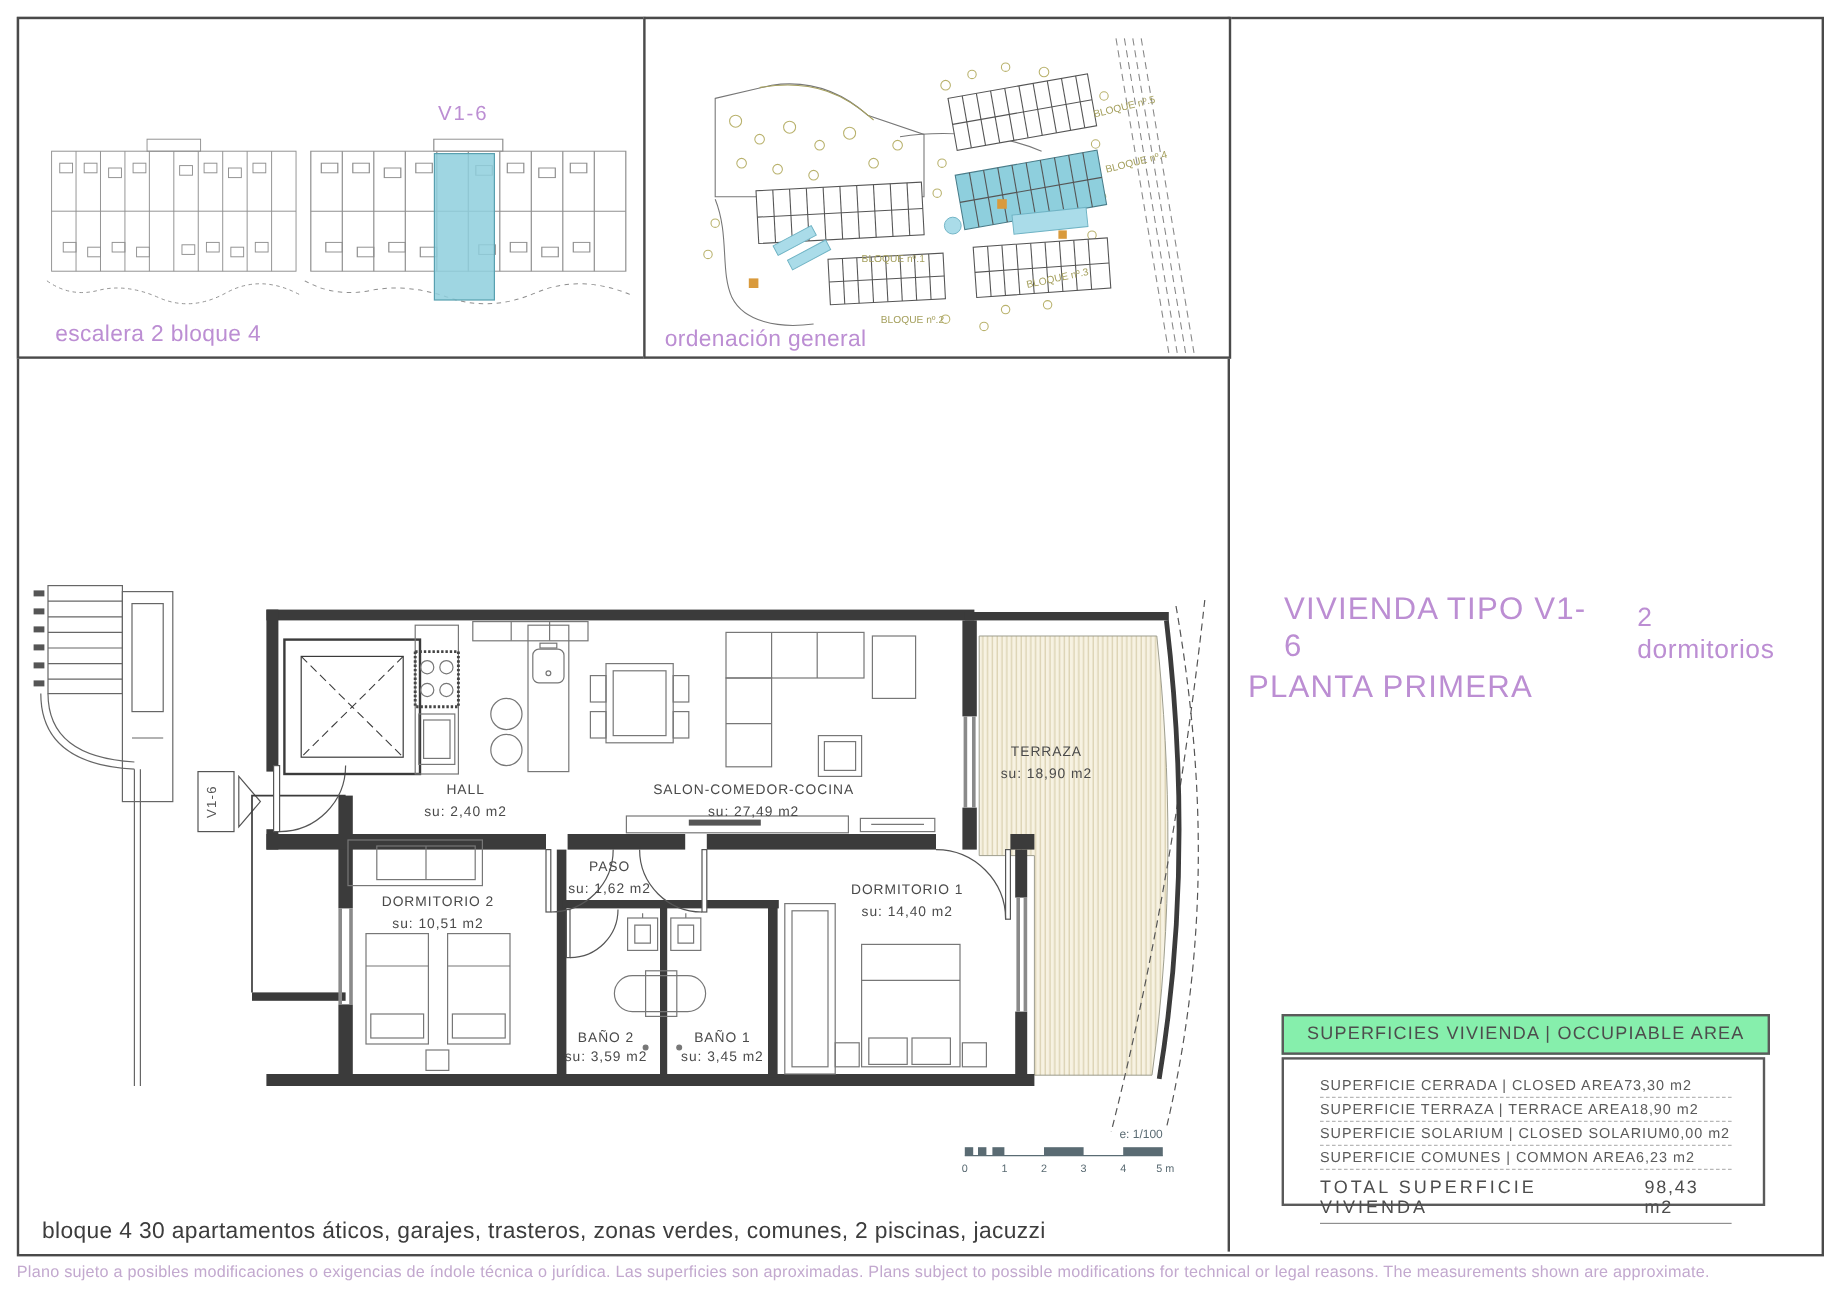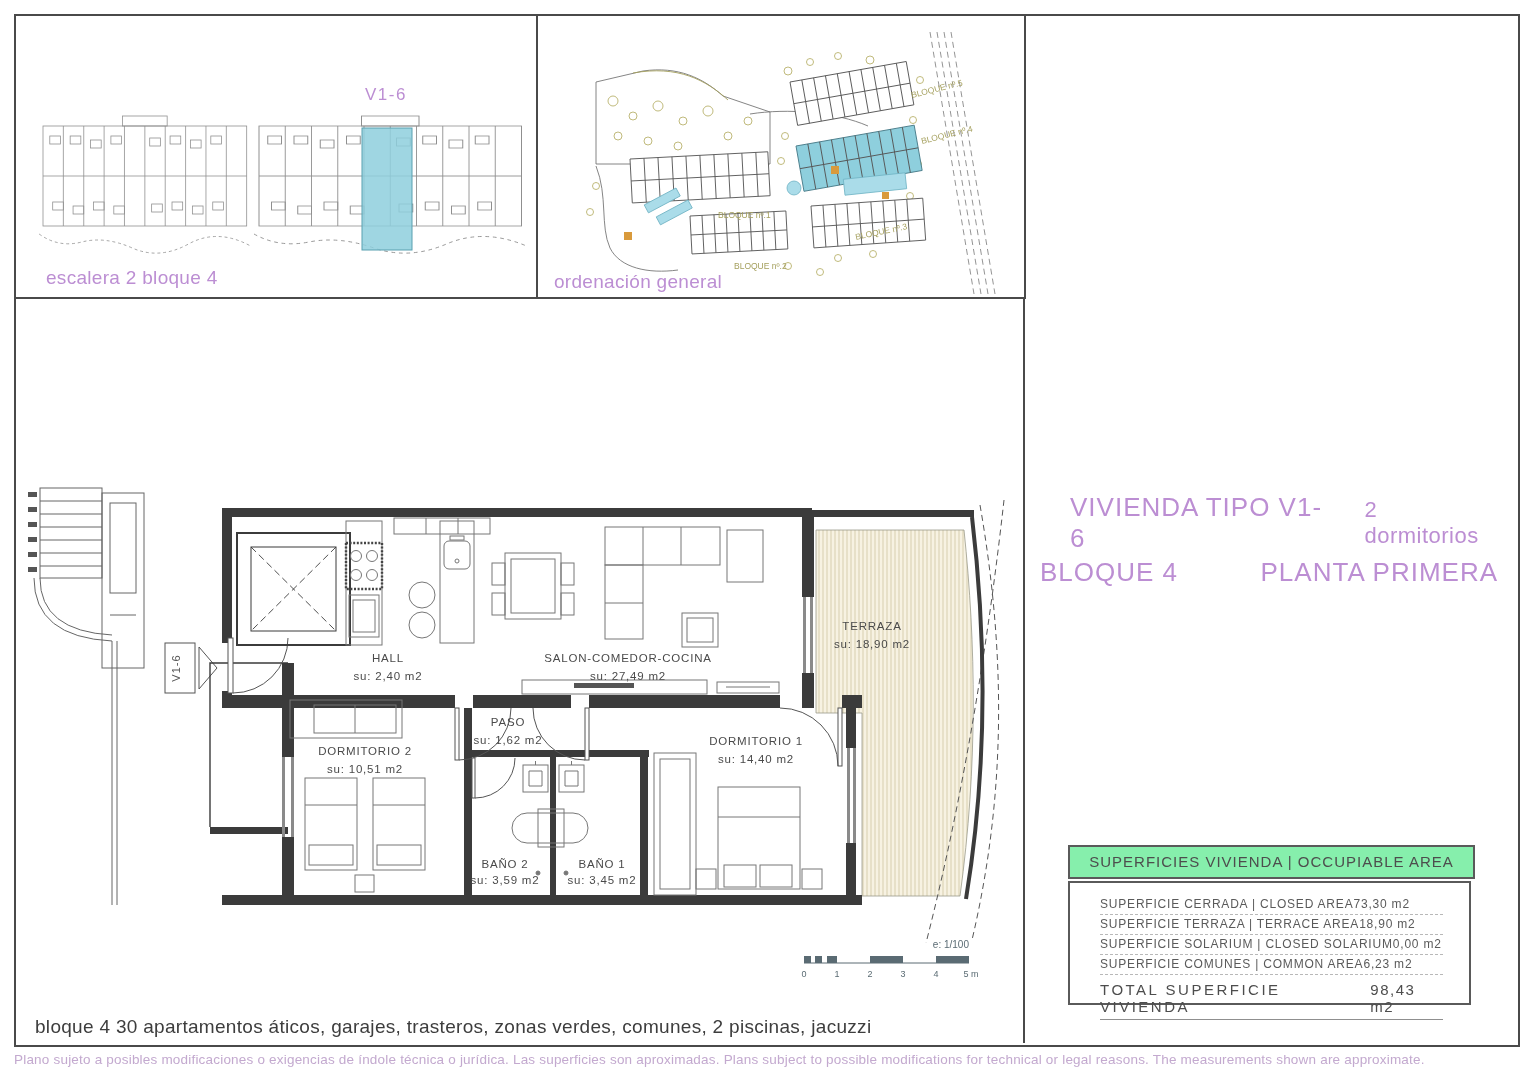--- a/index.html
+++ b/index.html
@@ -8,21 +8,21 @@
   .outer-frame{position:absolute;left:14px;top:14px;width:1502px;height:1029px;
         border:2px solid #4a4a4a;}
   .panel{position:absolute;top:14px;height:281px;border:2px solid #4a4a4a;background:#fff;}
   .panel1{left:14px;width:520px;}
   .panel2{left:536px;width:486px;}
   .divider{position:absolute;left:1023px;top:14px;width:0;height:1029px;border-left:2px solid #4a4a4a;}
   svg{display:block;}
   svg text{font-family:"Liberation Sans",sans-serif;}
   .main-plan{position:absolute;left:14px;top:295px;}
   .title-block{position:absolute;left:1040px;top:492px;width:458px;color:#bc8ed3;}
-  .title-row1{display:flex;justify-content:space-between;align-items:center;padding-left:30px;gap:27px;}
+  .title-row1{display:flex;justify-content:space-between;align-items:flex-end;padding-left:30px;gap:27px;}
   .title-row1 .t-big{font-size:26px;letter-spacing:1px;}
   .title-row1 .t-small{font-size:22px;letter-spacing:0.5px;}
   .title-row2{display:flex;justify-content:space-between;font-size:26px;letter-spacing:1px;margin-top:3px;}
   .areas-header{position:absolute;left:1068px;top:845px;width:403px;height:30px;border:2px solid #5a5a5a;
         font-size:15px;letter-spacing:1px;color:#4d4d4d;text-align:center;line-height:30px;background:#86efac;}
   .areas-body{position:absolute;left:1068px;top:881px;width:403px;height:124px;border:2px solid #5a5a5a;
         box-sizing:border-box;padding:12px 26px 0 30px;background:#fff;}
   .area-row{display:flex;justify-content:flex-start;font-size:12px;letter-spacing:0.8px;color:#5a5a5a;
         padding:2px 0 3px 0;border-bottom:1px dashed #b8b8b8;}
   .area-total{display:flex;justify-content:space-between;font-size:15px;color:#4d4d4d;
@@ -481,21 +481,20 @@
       </g>
     </g>
   </svg>
 
   <div class="title-block">
     <div class="title-row1">
       <span class="t-big">VIVIENDA TIPO V1-6</span>
       <span class="t-small">2 dormitorios</span>
     </div>
     <div class="title-row2">
-      <span>BLOQUE 4</span>
       <span>PLANTA PRIMERA</span>
     </div>
   </div>
 
   <div class="areas-header">SUPERFICIES VIVIENDA | OCCUPIABLE AREA</div>
   <div class="areas-body">
     <div class="area-row">
       <span>SUPERFICIE CERRADA | CLOSED AREA</span>
       <span>73,30 m2</span>
     </div>

